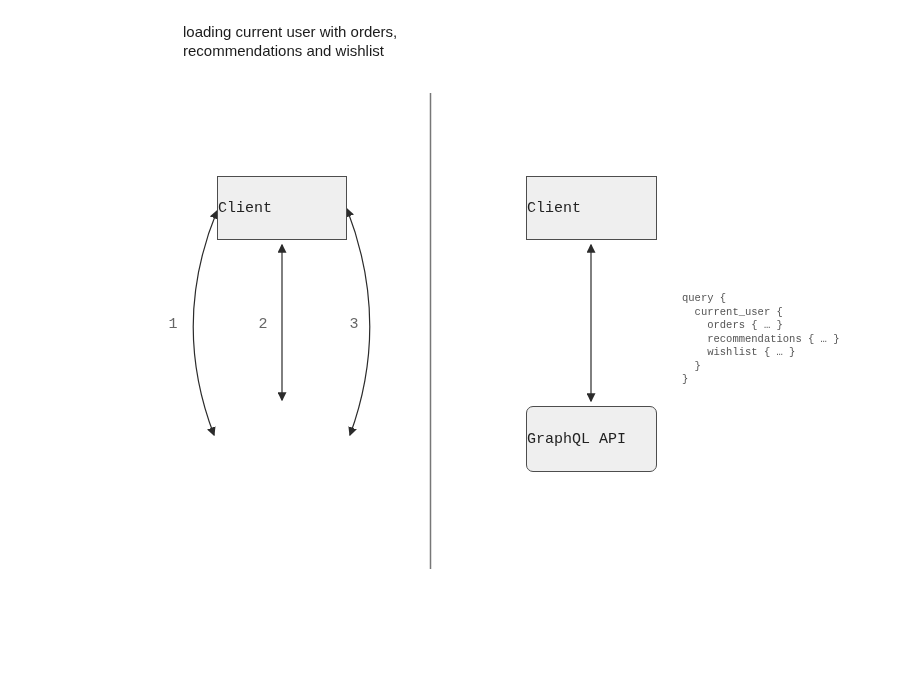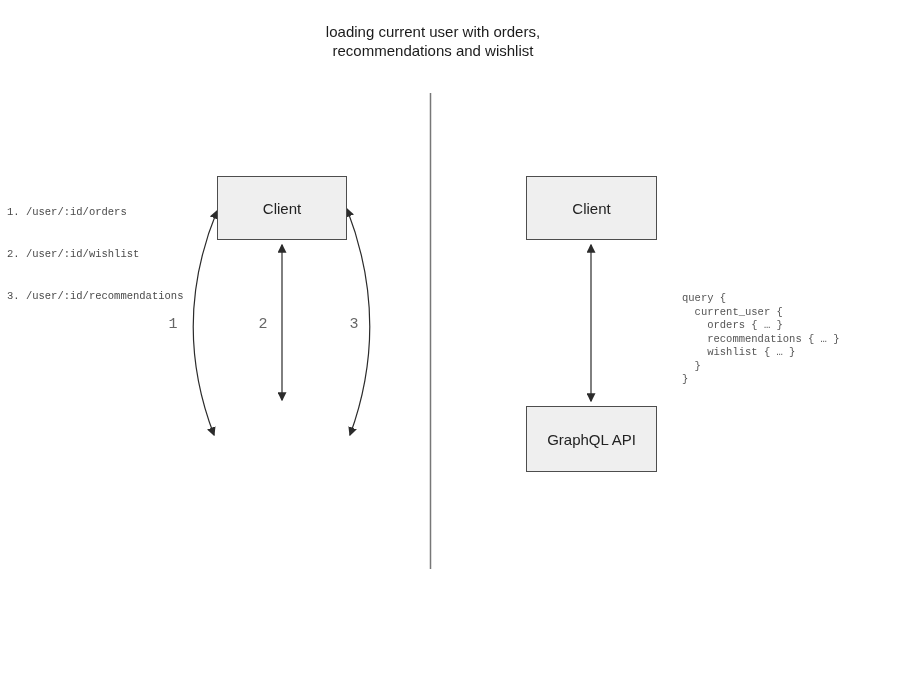--- a/index.html
+++ b/index.html
@@ -21,41 +21,42 @@
     top: 0;
     width: 917px;
     height: 689px;
     pointer-events: none;
   }
   .diagram-title {
     position: absolute;
     left: 183px;
     top: 22px;
     width: 500px;
-    text-align: center;
+    text-align: left;
     font-size: 15px;
     line-height: 19px;
     color: #1b1b1b;
     white-space: pre-line;
   }
   .node-box {
     position: absolute;
     box-sizing: border-box;
     background: #efefef;
     border: 1px solid #4d4d4d;
     display: flex;
     align-items: center;
-    justify-content: center;
+    justify-content: flex-start;
     font-size: 15px;
     color: #222222;
+    font-family: Liberation Mono, monospace;
   }
   .box-client-rest   { left: 217px; top: 176px; width: 130px; height: 64px; }
   .box-rest-api      { left: 217px; top: 405px; width: 130px; height: 67px; }
   .box-client-gql    { left: 526px; top: 176px; width: 131px; height: 64px; }
-  .box-graphql-api   { left: 526px; top: 406px; width: 131px; height: 66px; }
+  .box-graphql-api   { left: 526px; top: 406px; width: 131px; height: 66px; border-radius: 7px; }
   .endpoint-list {
     position: absolute;
     left: 7px;
     top: 177px;
     font-family: "Liberation Mono", "DejaVu Sans Mono", monospace;
     font-size: 10.5px;
     line-height: 14px;
     color: #4a4a4a;
     white-space: pre;
   }
@@ -100,25 +101,20 @@
     <path d="M 282 245 L 282 400" fill="none" stroke="#2b2b2b" stroke-width="1.2" marker-start="url(#arr)" marker-end="url(#arr)"></path>
 
     <path d="M 347 209 Q 391 323 350 435" fill="none" stroke="#2b2b2b" stroke-width="1.2" marker-start="url(#arr)" marker-end="url(#arr)"></path>
 
     <path d="M 591 245 L 591 401" fill="none" stroke="#2b2b2b" stroke-width="1.2" marker-start="url(#arr)" marker-end="url(#arr)"></path>
   </svg>
 
   <div class="diagram-title">loading current user with orders,
 recommendations and wishlist</div>
 
-  <div class="endpoint-list">
-    <div>1. /user/:id/orders</div>
-    <div>2. /user/:id/wishlist</div>
-    <div>3. /user/:id/recommendations</div>
-  </div>
 
   <div class="node-box box-client-rest">
     <span>Client</span>
   </div>
 
 
   <span class="arrow-num arrow-num-1">1</span>
   <span class="arrow-num arrow-num-2">2</span>
   <span class="arrow-num arrow-num-3">3</span>
 

